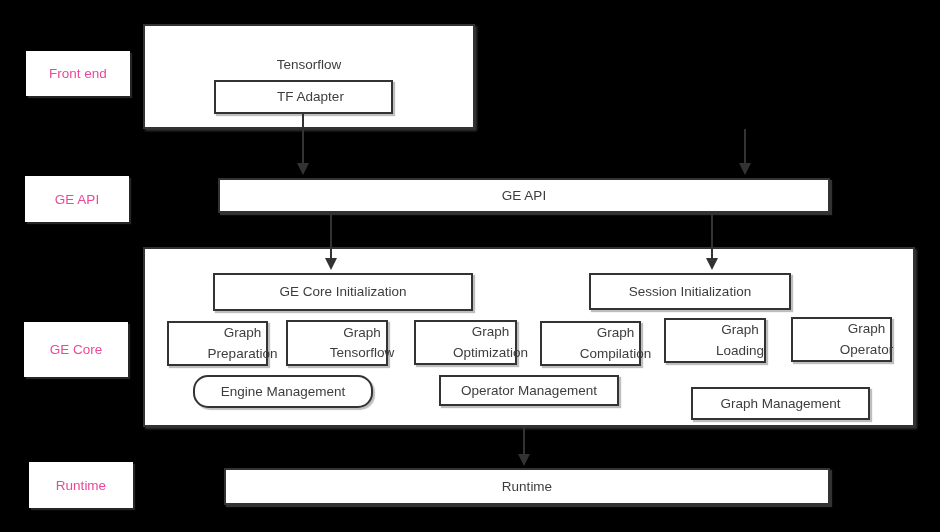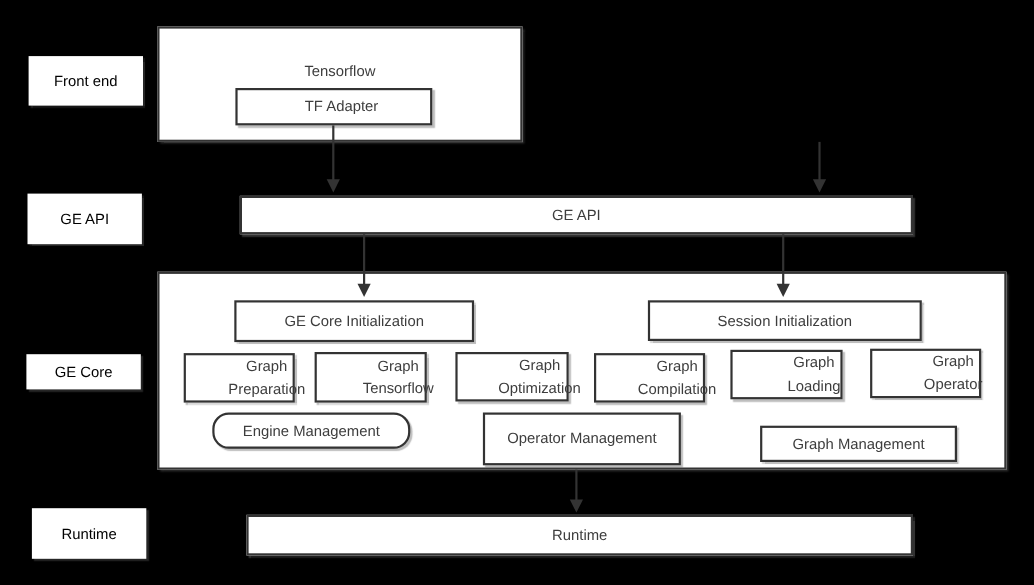--- a/index.html
+++ b/index.html
@@ -26,21 +26,21 @@
     align-items: center;
     justify-content: center;
     text-align: center;
     box-shadow: 2px 2px 1px rgba(110,110,110,0.45);
     line-height: 1.45;
   }
   .row-label {
     position: absolute;
     box-sizing: border-box;
     background: #ffffff;
-    color: #000000;
+    color: #ec4899;
     font-size: 13.5px;
     display: flex;
     align-items: center;
     justify-content: center;
     text-align: left;
     box-shadow: 2px 2px 1px rgba(110,110,110,0.35);
   }
   .container-top {
     align-items: flex-start;
     padding-top: 29px;
@@ -63,35 +63,35 @@
   }
   .two-line div { line-height: 1.5; margin-left: 25px; }
 </style>
 </head>
 <body>
 
 <div class="canvas">
 
   <div class="row-label" style="left:26px; top:51px; width:104px; height:45px;">Front end</div>
   <div class="row-label" style="left:25px; top:176px; width:104px; height:46px;">GE API</div>
-  <div class="row-label" style="left:24px; top:322px; width:104px; height:32px;">GE Core</div>
+  <div class="row-label" style="left:24px; top:322px; width:104px; height:55px;">GE Core</div>
   <div class="row-label" style="left:29px; top:462px; width:104px; height:46px;">Runtime</div>
 
   <div class="box container-top big-container" style="left:143px; top:24px; width:332px; height:105px;">
     <span>Tensorflow</span>
   </div>
   <div class="box" style="left:214px; top:80px; width:179px; height:34px;padding-left:14px;">TF Adapter</div>
 
 
   <div class="box" style="left:218px; top:178px; width:612px; height:35px;">GE API</div>
 
   <div class="box big-container" style="left:143px; top:247px; width:772px; height:180px;"></div>
 
-  <div class="box" style="left:213px; top:273px; width:218px; height:38px;">GE Core Initialization</div>
-  <div class="box" style="left:589px; top:273px; width:249px; height:37px;">Session Initialization</div>
+  <div class="box" style="left:213px; top:273px; width:260px; height:38px;">GE Core Initialization</div>
+  <div class="box" style="left:589px; top:273px; width:202px; height:37px;">Session Initialization</div>
 
   <div class="box two-line" style="left:167px; top:321px; width:101px; height:45px;">
     <div>
       <div>Graph</div>
       <div>Preparation</div>
     </div>
   </div>
   <div class="box two-line" style="left:286px; top:320px; width:102px; height:46px;">
     <div>
       <div>Graph</div>
@@ -117,21 +117,21 @@
     </div>
   </div>
   <div class="box two-line" style="left:791px; top:317px; width:101px; height:45px;">
     <div>
       <div>Graph</div>
       <div>Operator</div>
     </div>
   </div>
 
   <div class="box" style="left:193px; top:375px; width:180px; height:33px;border-radius:15px;">Engine Management</div>
-  <div class="box" style="left:439px; top:375px; width:180px; height:48px;text-align:right;">Operator Management</div>
+  <div class="box" style="left:439px; top:375px; width:180px; height:31px;text-align:right;">Operator Management</div>
   <div class="box" style="left:691px; top:375px; width:179px; height:33px;margin-top:12px;">Graph Management</div>
 
   <div class="box" style="left:224px; top:468px; width:606px; height:37px;">Runtime</div>
 
   <div>
     <div class="arrow-line" style="left:302px; top:114px; height:50px;"></div>
     <div class="arrow-head" style="left:297px; top:163px;"></div>
   </div>
 
   <div>

